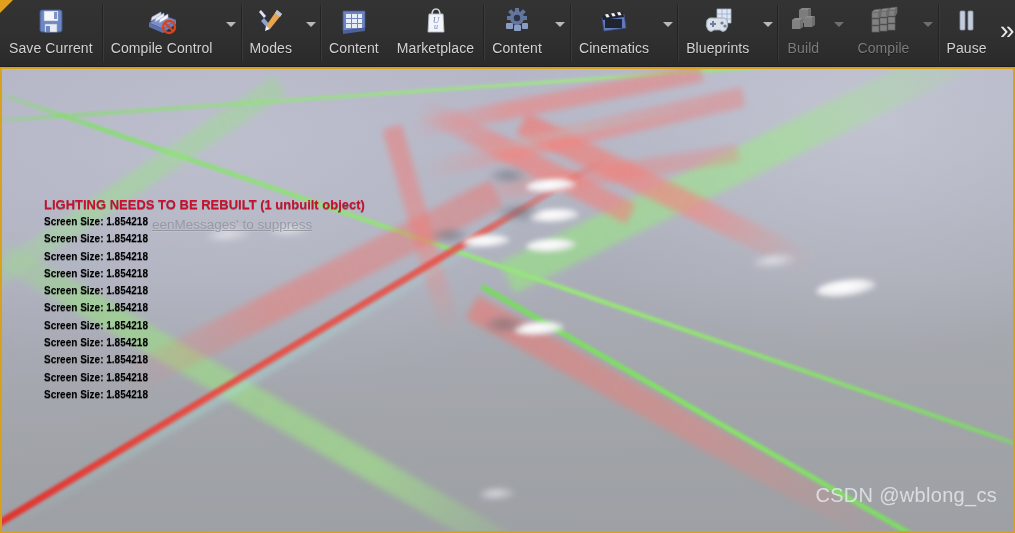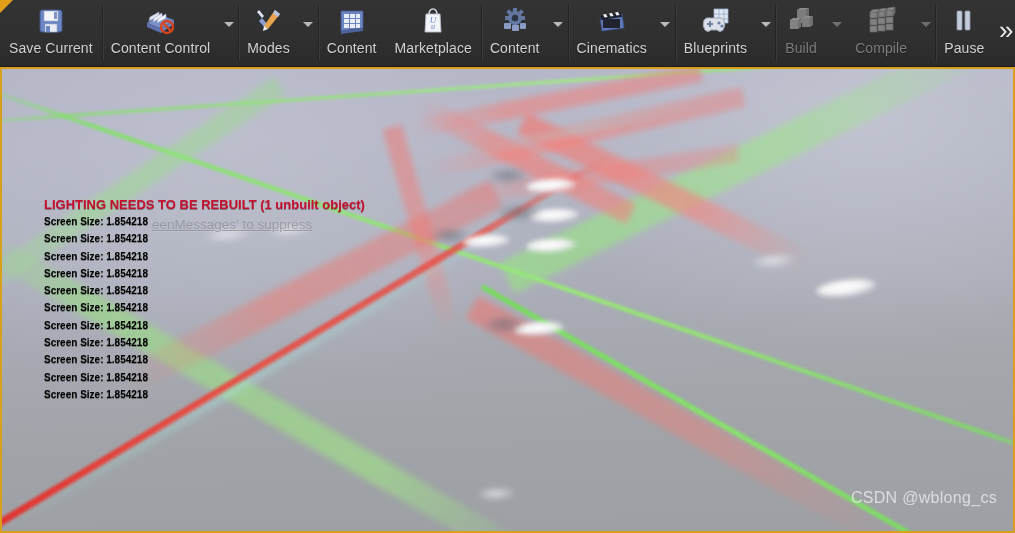--- a/index.html
+++ b/index.html
@@ -121,21 +121,21 @@
   }
   #suppress-msg {
     position:absolute; left:150px; top:148px; z-index:19;
     font-size:13.5px; color:rgba(140,142,150,.78);
     white-space:nowrap; user-select:none; pointer-events:none;
     text-shadow:0 1px 0 rgba(255,255,255,.12);
     text-decoration:underline;
   }
   #watermark {
     position:absolute; right:16px; bottom:24px; z-index:22;
-    font-size:16px; color:rgba(236,237,241,.78);
+    font-size:20px; color:rgba(236,237,241,.78);
     white-space:nowrap; user-select:none; pointer-events:none;
     letter-spacing:.3px;
   }
 </style>
 </head>
 <body>
 
 <div id="app">
 
   <div id="toolbar">
@@ -164,21 +164,21 @@
             <path d="M4 17 L17 9 L31 14 L18 23 Z" fill="#7b8fc6" stroke="#4b5e93" stroke-width="0.8"></path>
             <path d="M6 15 L16 10 L16 6 L7 11 Z" fill="#dfe4ef" stroke="#9fadd0" stroke-width="0.6"></path>
             <path d="M10 16 L19 11 L19 7 L11 12 Z" fill="#eef1f7" stroke="#9fadd0" stroke-width="0.6"></path>
             <path d="M14 17 L23 12 L23 8 L15 13 Z" fill="#f6f8fb" stroke="#9fadd0" stroke-width="0.6"></path>
             <path d="M4 17 L4 21 L18 27 L18 23 Z" fill="#5d72ad"></path>
             <path d="M18 23 L18 27 L31 18 L31 14 Z" fill="#6b80b9"></path>
             <circle cx="24" cy="21" r="6" fill="none" stroke="#d9441f" stroke-width="2.4"></circle>
             <line x1="20" y1="17" x2="28" y2="25" stroke="#d9441f" stroke-width="2.4"></line>
           </svg>
         </div>
-        <div class="lbl">Content Control</div>
+        <div class="lbl">Compile Control</div>
       </div>
       <div class="drop">
         <div class="caret"></div>
       </div>
     </div>
 
     <div class="tgroup">
       <div class="tbtn">
         <div class="ico">
           <svg width="32" height="30" viewBox="0 0 32 30">

